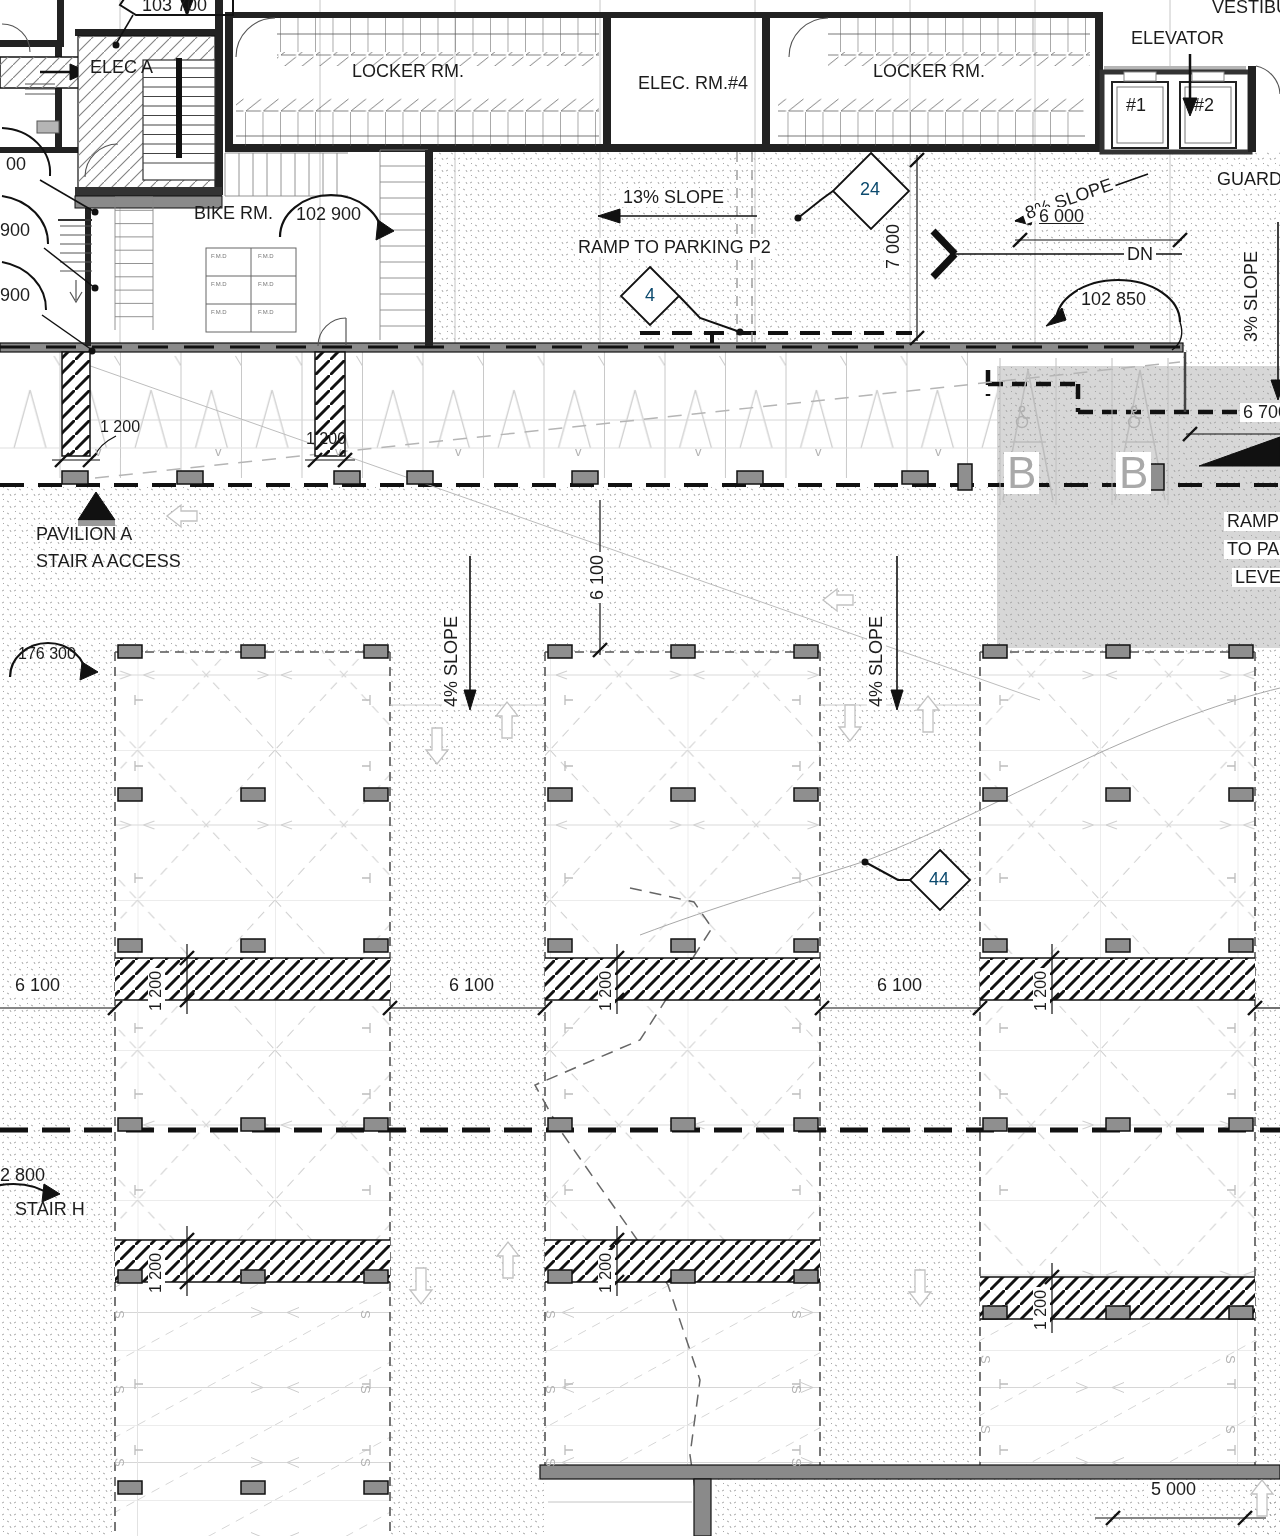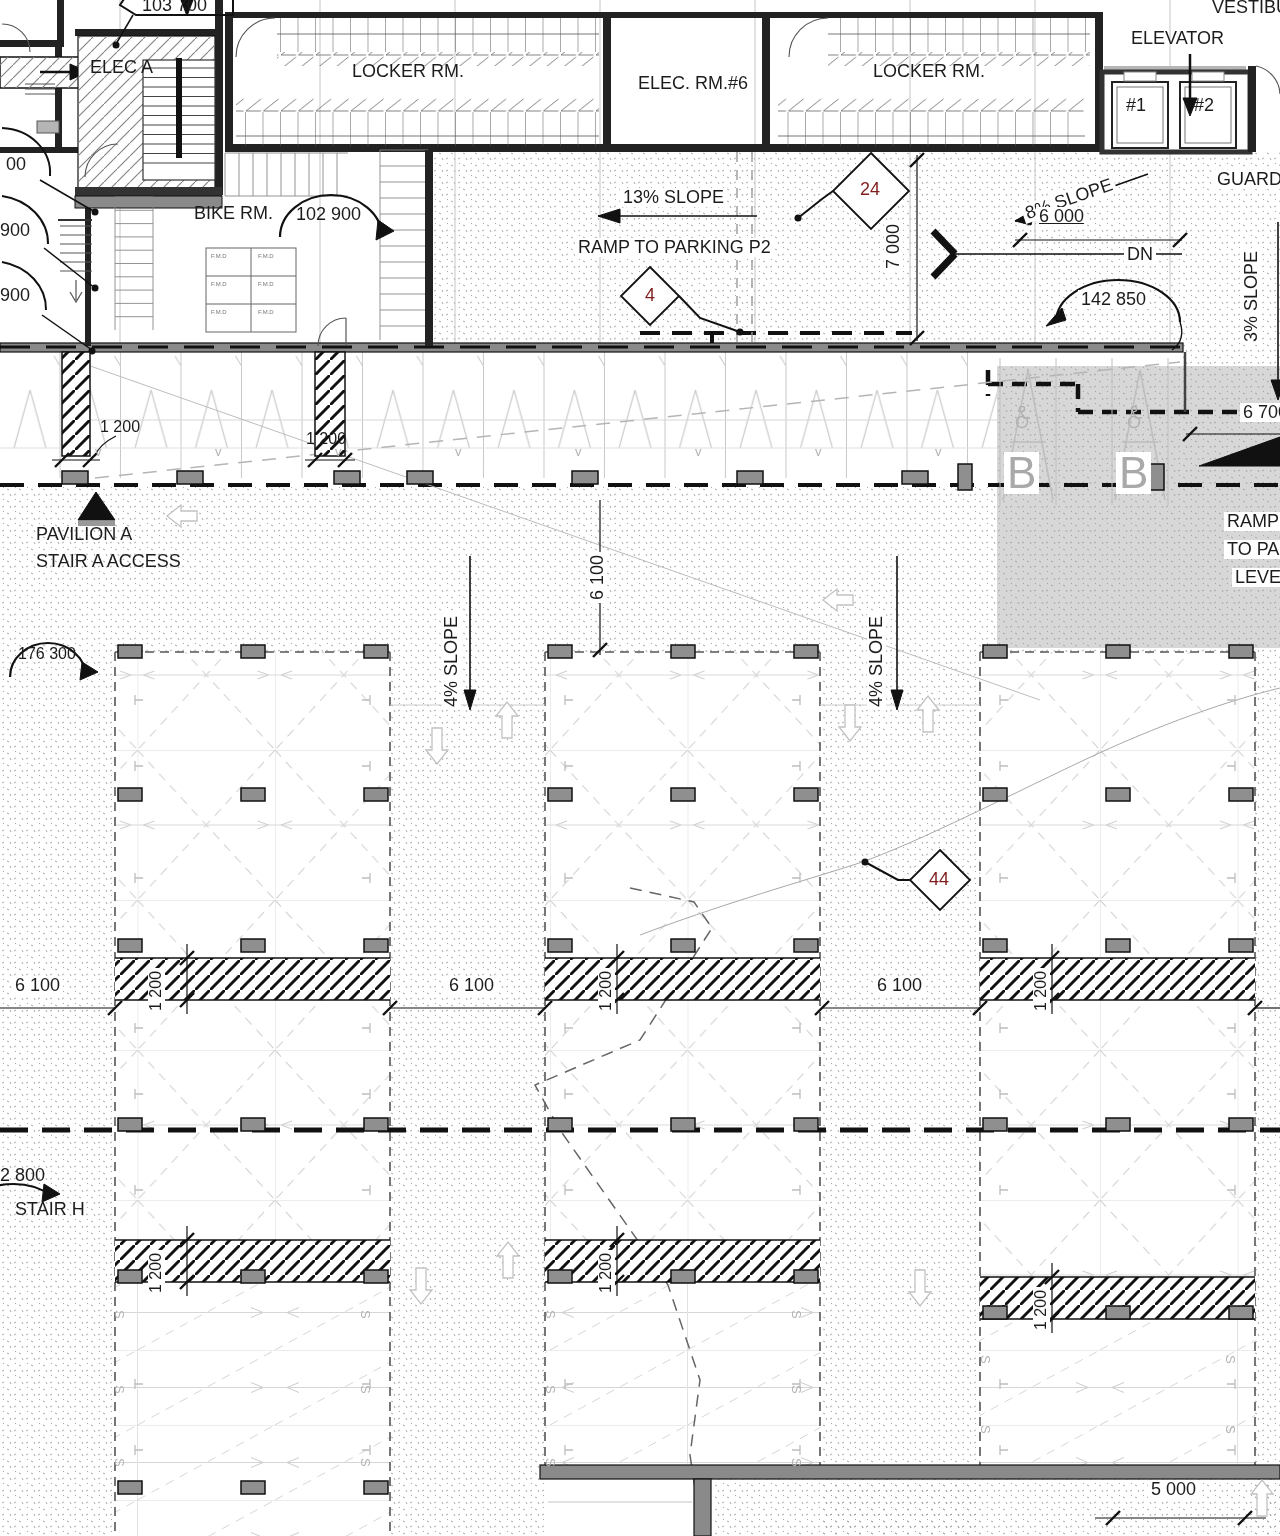--- a/index.html
+++ b/index.html
@@ -7,21 +7,21 @@
         font-family:"Liberation Sans",sans-serif;}
   #plan{position:absolute;left:0;top:0;}
   #annotations{position:absolute;left:0;top:0;width:1280px;height:1536px;pointer-events:none;}
   .lbl{position:absolute;white-space:nowrap;color:#1c1c1c;transform-origin:0 0;line-height:1.05;}
   .room{font-size:18px;}
   .dim{font-size:16px;}
   .halo{background:#fff;padding:0 3px;}
   .bigGrey{font-size:44px;color:#a9a9a9;background:#fff;padding:0 3px;line-height:0.95;}
   .tinyGrey{font-size:13px;color:#b3b3b3;}
   .fmd{font-size:6px;color:#777;letter-spacing:0;}
-  .key{font-size:18px;color:#7f1d1d;}
+  .key{font-size:18px;color:#0c4a6e;}
 </style>
 </head>
 <body>
 
 <div id="root">
 <svg id="plan" width="1280" height="1536" viewBox="0 0 1280 1536">
   <defs>
     <pattern id="stp" width="12" height="12" patternUnits="userSpaceOnUse">
       <path d="M2,3l2,-1M7,9l2,1M10,2l1,2M4,7l-1,1" stroke="#9f9f9f" stroke-width="0.9" fill="none"></path>
     </pattern>
@@ -494,31 +494,31 @@
         <rect x="1106" y="1118" width="24" height="13" fill="#8f8f8f" stroke="#111" stroke-width="1.5"></rect>
         <rect x="1229" y="1118" width="24" height="13" fill="#8f8f8f" stroke="#111" stroke-width="1.5"></rect>
         <rect x="983" y="1306" width="24" height="13" fill="#8f8f8f" stroke="#111" stroke-width="1.5"></rect>
         <rect x="1106" y="1306" width="24" height="13" fill="#8f8f8f" stroke="#111" stroke-width="1.5"></rect>
         <rect x="1229" y="1306" width="24" height="13" fill="#8f8f8f" stroke="#111" stroke-width="1.5"></rect>
       </g>
 </svg>
 <div id="annotations">
       <div class="lbl room" style="left: 90px; top: 58px;">ELEC A</div>
       <div class="lbl room" style="left: 352px; top: 62px;">LOCKER RM.</div>
-      <div class="lbl room" style="left: 638px; top: 74px;">ELEC. RM.#6</div>
+      <div class="lbl room" style="left: 638px; top: 74px;">ELEC. RM.#4</div>
       <div class="lbl room" style="left: 873px; top: 62px;">LOCKER RM.</div>
       <div class="lbl room" style="left: 1131px; top: 29px;">ELEVATOR</div>
       <div class="lbl room" style="left: 1126px; top: 96px;">#1</div>
       <div class="lbl room" style="left: 1194px; top: 96px;">#2</div>
       <div class="lbl room" style="left: 1212px; top: -2px;">VESTIBU</div>
       <div class="lbl room" style="left: 194px; top: 204px;">BIKE RM.</div>
       <div class="lbl room halo" style="left: 1214px; top: 170px;">GUARD</div>
       <div class="lbl room" style="left: 142px; top: -4px;">103 700</div>
       <div class="lbl room" style="left: 296px; top: 205px;">102 900</div>
-      <div class="lbl room halo" style="left: 1078px; top: 290px;">142 850</div>
+      <div class="lbl room halo" style="left: 1078px; top: 290px;">102 850</div>
       <div class="lbl dim" style="left: 18px; top: 646px;">176 300</div>
       <div class="lbl room" style="left: 0px; top: 1166px;">2 800</div>
       <div class="lbl room" style="left: 6px; top: 155px;">00</div>
       <div class="lbl room" style="left: 0px; top: 221px;">900</div>
       <div class="lbl room" style="left: 0px; top: 286px;">900</div>
       <div class="lbl room halo" style="left: 620px; top: 188px;">13% SLOPE</div>
       <div class="lbl room halo" style="left: 575px; top: 238px;">RAMP TO PARKING P2</div>
       <div class="lbl room halo" style="left: 1020px; top: 206px; transform: rotate(-19deg);">8% SLOPE</div>
       <div class="lbl room halo" style="left: 1242px; top: 345px; transform: rotate(-90deg);">3% SLOPE</div>
       <div class="lbl room halo" style="left: 442px; top: 710px; transform: rotate(-90deg);">4% SLOPE</div>

